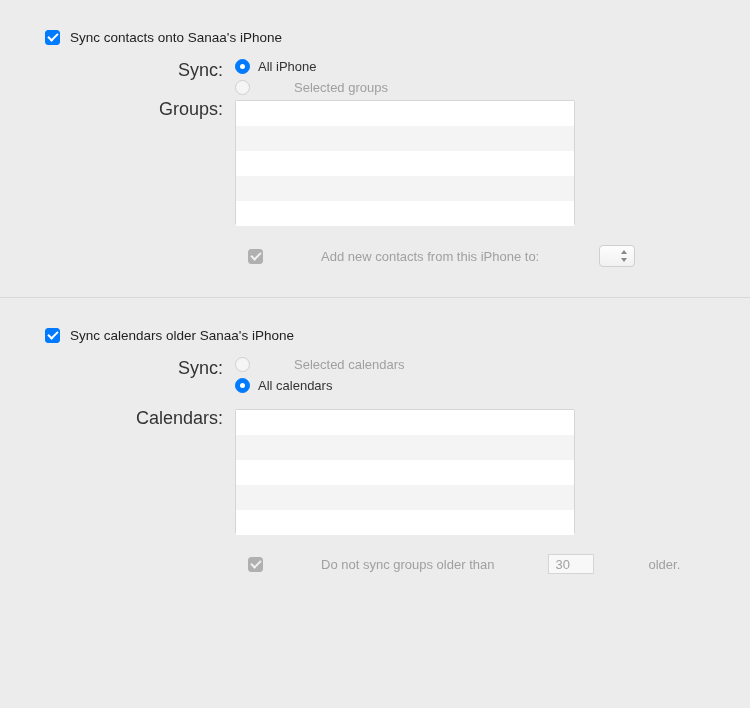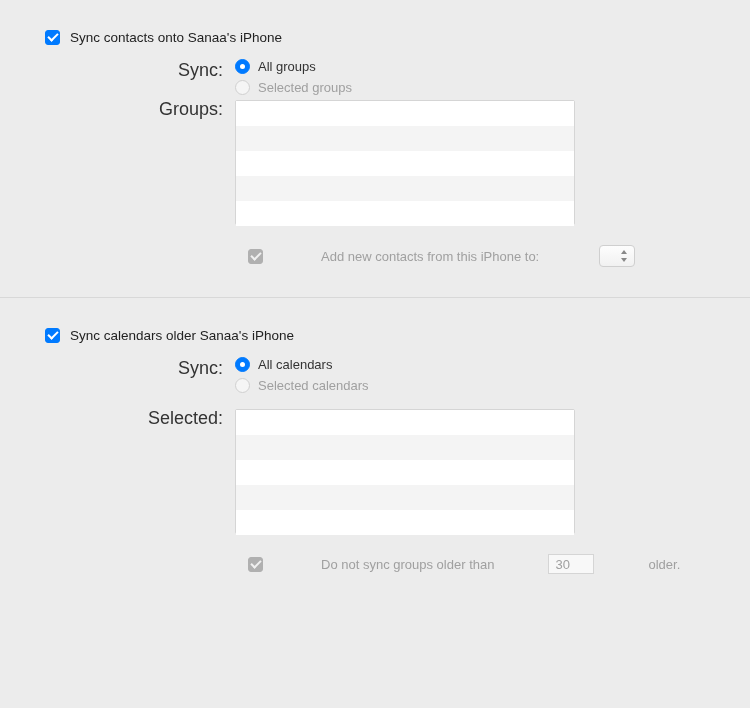--- a/index.html
+++ b/index.html
@@ -124,20 +124,21 @@
     .radio.disabled {
       border-color: #d0d0d0;
       background: #f5f5f5;
     }
     .radio-label {
       font-size: 13px;
       color: #333;
     }
     .radio-label.disabled {
       color: #a0a0a0;
+      margin-left: 36px;
     }
     .listbox {
       width: 340px;
       height: 125px;
       background: #fff;
       border: 1px solid #d5d5d5;
       border-radius: 2px;
       margin-top: 2px;
     }
     .listbox .stripe {
@@ -211,21 +212,21 @@
     <span class="checkbox checked"></span>
     <span class="header-label">Sync contacts onto Sanaa's iPhone</span>
   </div>
 
   <div class="option-row">
     <div class="row-label">Sync:</div>
     <div class="row-content">
       <div class="radio-group">
         <div class="radio-row">
           <span class="radio selected"></span>
-          <span class="radio-label">All groups</span>
+          <span class="radio-label">All iPhone</span>
         </div>
         <div class="radio-row">
           <span class="radio disabled"></span>
           <span class="radio-label disabled">Selected groups</span>
         </div>
       </div>
     </div>
   </div>
 
   <div class="option-row" style="margin-top:0;">
@@ -256,33 +257,33 @@
   <div class="header-row">
     <span class="checkbox checked"></span>
     <span class="header-label">Sync calendars older Sanaa's iPhone</span>
   </div>
 
   <div class="option-row">
     <div class="row-label">Sync:</div>
     <div class="row-content">
       <div class="radio-group">
         <div class="radio-row">
+          <span class="radio disabled"></span>
+          <span class="radio-label disabled">Selected calendars</span>
+        </div>
+        <div class="radio-row">
           <span class="radio selected"></span>
           <span class="radio-label">All calendars</span>
         </div>
-        <div class="radio-row">
-          <span class="radio disabled"></span>
-          <span class="radio-label disabled">Selected calendars</span>
-        </div>
       </div>
     </div>
   </div>
 
   <div class="option-row" style="margin-top:14px;">
-    <div class="row-label">Selected:</div>
+    <div class="row-label">Calendars:</div>
     <div class="row-content">
       <div class="listbox">
         <div class="stripe"></div>
           <div class="stripe"></div>
           <div class="stripe"></div>
           <div class="stripe"></div>
           <div class="stripe"></div>
       </div>
     </div>
   </div>

